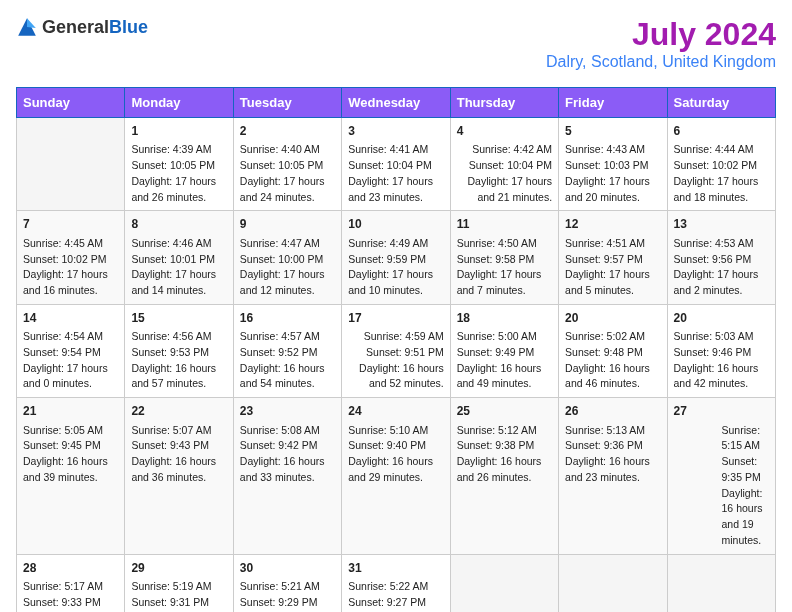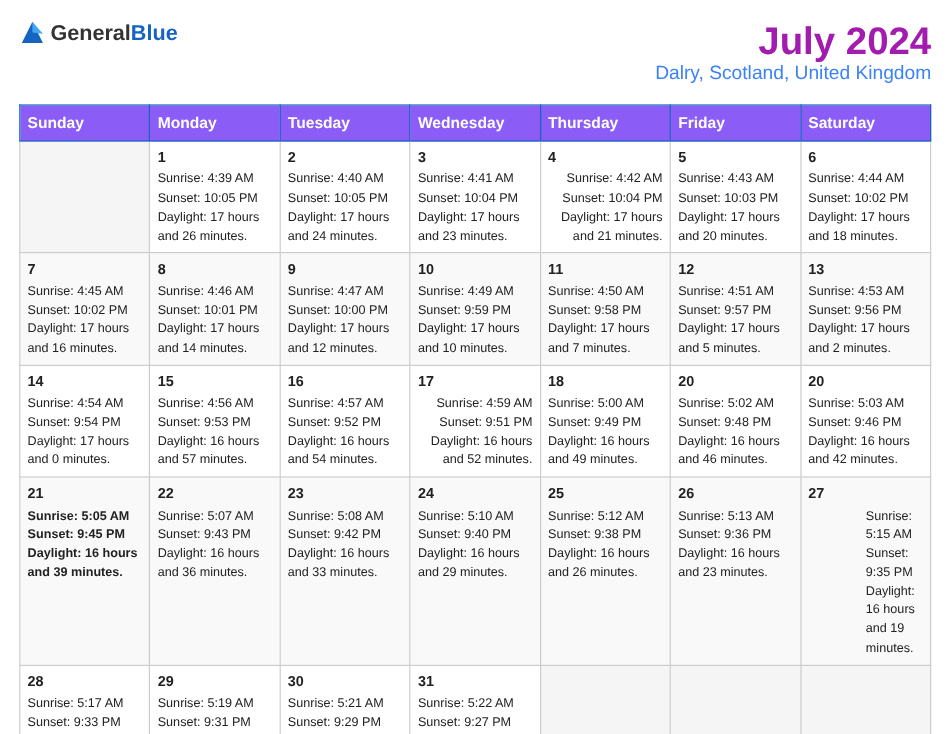--- a/index.html
+++ b/index.html
@@ -257,21 +257,21 @@
           <span class="day-number">20</span>
           <div class="cell-content" style="white-space: pre-line;">Sunrise: 5:03 AM
 Sunset: 9:46 PM
 Daylight: 16 hours
 and 42 minutes.</div>
         </td>
       </tr>
       <tr>
         <td>
           <span class="day-number">21</span>
-          <div class="cell-content" style="white-space: pre-line; font-weight: bold;">Sunrise: 5:05 AM
+          <div class="cell-content" style="white-space: pre-line;">Sunrise: 5:05 AM
 Sunset: 9:45 PM
 Daylight: 16 hours
 and 39 minutes.</div>
         </td>
         <td>
           <span class="day-number">22</span>
           <div class="cell-content" style="white-space: pre-line;">Sunrise: 5:07 AM
 Sunset: 9:43 PM
 Daylight: 16 hours
 and 36 minutes.</div>

